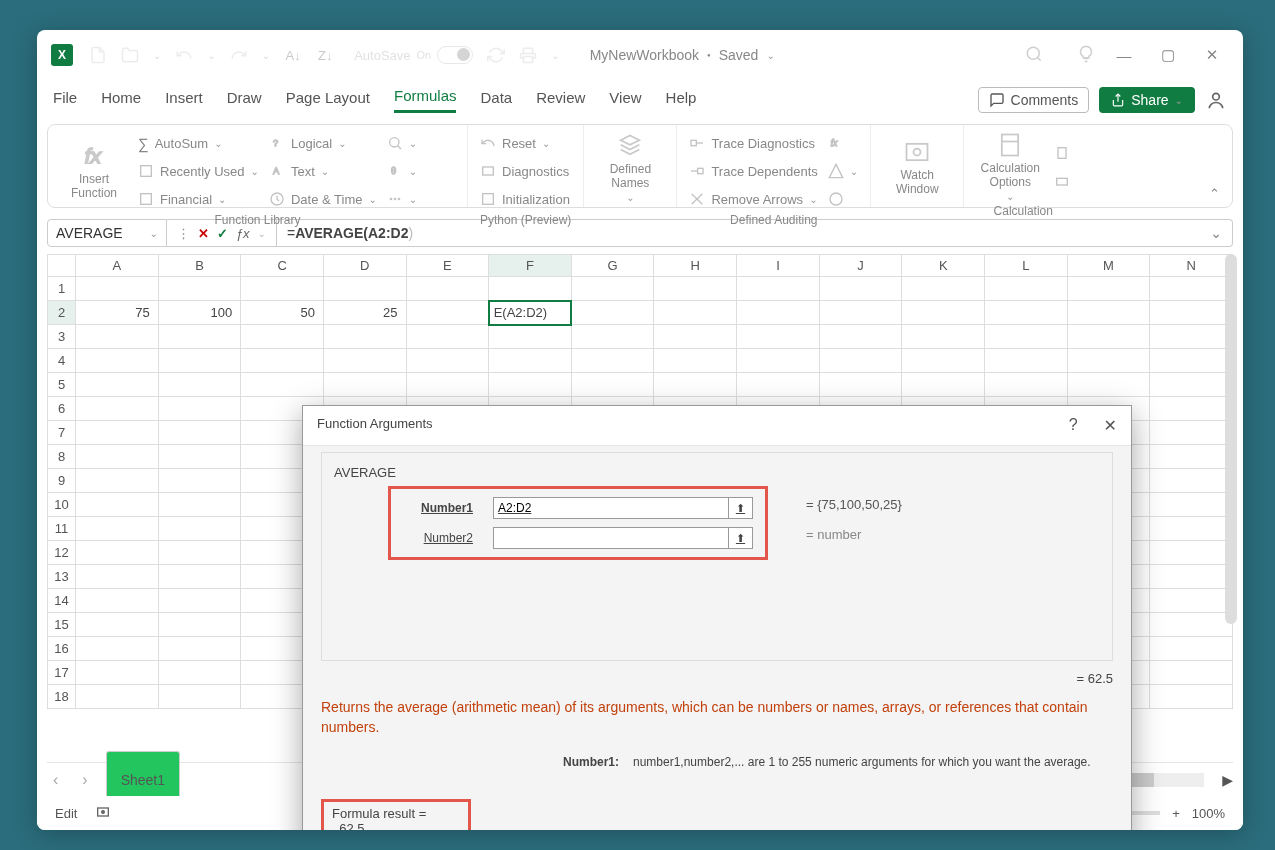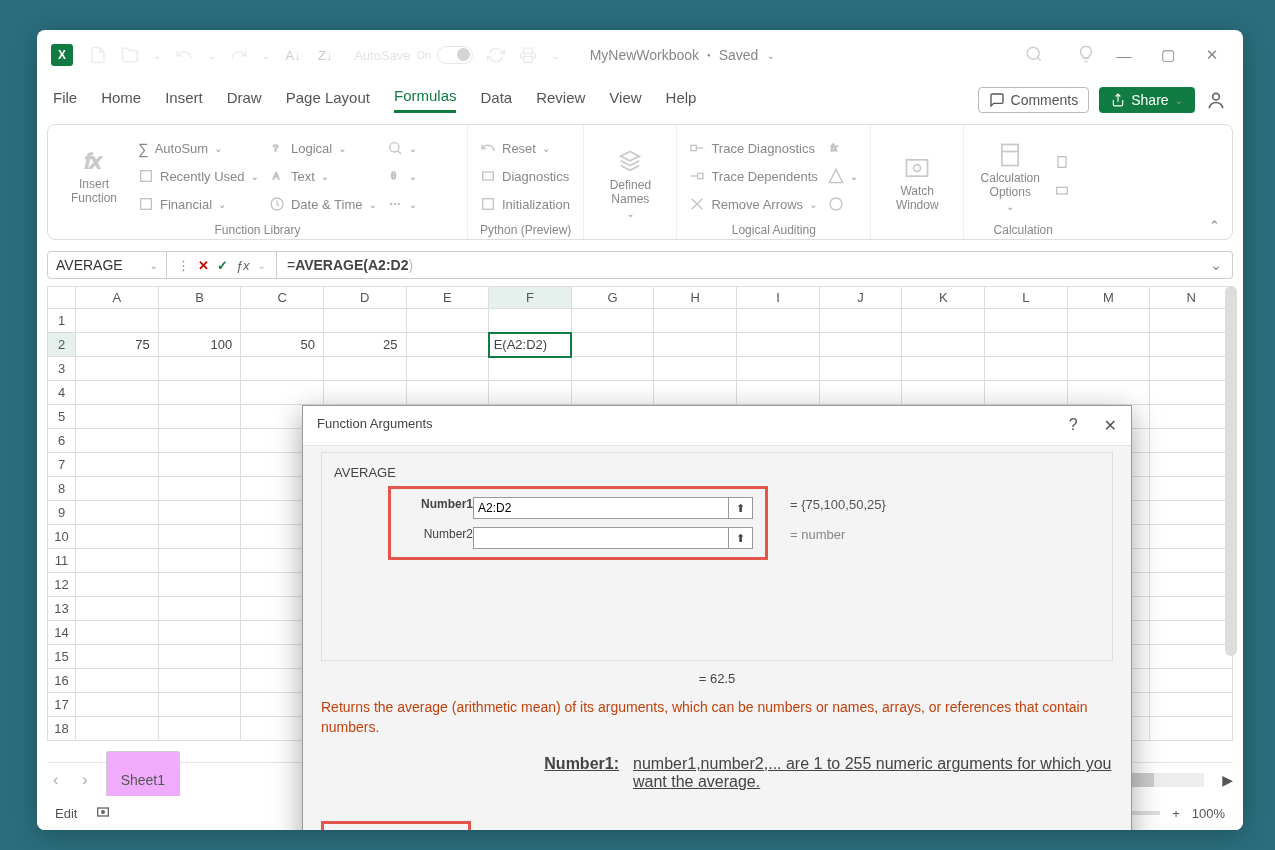--- a/index.html
+++ b/index.html
@@ -62,21 +62,21 @@
   .tabs .tab.active { color:#107c41; border-bottom:3px solid #107c41; font-weight:500;}
   .tabs-right { margin-left:auto; display:flex; gap:10px; align-items:center;}
   .comments-btn { border:1px solid #bbb; border-radius:4px; padding:4px 10px; display:flex; align-items:center; gap:6px; font-size:14px;}
   .share-btn { background:#107c41; color:#fff; border-radius:4px; padding:5px 12px; display:flex; align-items:center; gap:6px; font-size:14px;}
   .person-ic { width:22px; display:flex;align-items:center;justify-content:center;}
   
   .ribbon {
     margin: 4px 10px 0 10px;
     border:1px solid #ddd; border-radius:8px;
     background:#fff;
-    height:116px;
+    height:84px;
     display:flex;
     position:relative;
     color:#888;
   }
   .rgroup { border-right:1px solid #eee; padding:6px 12px 2px 12px; display:flex; flex-direction:column; }
   .rgroup-body { flex:1; display:flex; gap:10px; }
   .rgroup-title { text-align:center; font-size:12px; color:#888; padding-top:2px;}
   .big-btn { display:flex; flex-direction:column; align-items:center; justify-content:center; width:68px; gap:2px; font-size:12px;text-align:center;}
   .big-btn svg { width:28px; height:28px; opacity:0.45;}
   .col-buttons { display:flex; flex-direction:column; gap:4px; justify-content:center;}
@@ -110,21 +110,21 @@
     position:absolute; right:-4px; top:0; width:12px; height:370px;
     background:#ddd; border-radius:6px;
   }
   
   .sheetbar {
     position:absolute; bottom:34px; left:10px; right:10px; height:34px;
     display:flex; align-items:center; gap:12px; font-size:14px; color:#555;
     border-top:1px solid #e5e5e5;
   }
   .sheetbar .nav { color:#aaa; font-size:16px; padding:0 6px;}
-  .sheet-tab { padding:20px 14px; border:1px solid #ccc; border-bottom:none; border-radius:3px 3px 0 0; background:#f0abfc;}
+  .sheet-tab { padding:20px 14px; border:1px solid #ccc; border-bottom:none; border-radius:3px 3px 0 0; background:#22c55e;}
   .sheetbar-right { position:absolute; right:0; display:flex; gap:18px; align-items:center;}
   .hscroll-track { width:120px; height:14px; background:#eee; position:relative;}
   .hscroll-thumb { position:absolute; left:0; top:0; width:70px; height:14px; background:#ccc;}
   
   .statusbar {
     position:absolute; bottom:0; left:0; right:0; height:34px;
     display:flex; align-items:center; padding:0 18px; font-size:13px; color:#555;
     background:#fff;
   }
   .statusbar .sp { flex:1;}
@@ -139,33 +139,33 @@
     background:#f4f4f4;
     border:1px solid #999;
     box-shadow: 0 8px 28px rgba(0,0,0,0.35);
     font-size:13px;
   }
   .dlg-title { display:flex; justify-content:space-between; padding:10px 14px; background:#fff; border-bottom:1px solid #e5e5e5;}
   .dlg-title-right { display:flex; gap:26px; font-size:16px; color:#555;}
   .dlg-body { padding:10px 18px 14px 18px; position:relative;}
   .func-name { font-size:13px; color:#444; margin-bottom:6px; margin-left:6px;}
   .arg-box { border:3px solid #e2564b; padding:8px 12px; display:flex; flex-direction:column; gap:8px; margin-left:60px; width:380px;}
-  .arg-row { display:flex; gap:0;}
+  .arg-row { display:flex; align-items:center; gap:20px;text-decoration:underline;}
   .arg-row label { width:70px; text-align:right; font-size:12px;}
   .arg-row label.bold { font-weight:600;}
   .arg-input { flex:1; display:flex;}
   .arg-input input { flex:1; height:22px; border:1px solid #999; padding:0 4px; font-size:12px;}
   .arg-btn { width:24px; height:22px; border:1px solid #999; border-left:none; background:#fff; display:flex;align-items:center;justify-content:center; font-size:11px;}
-  .arg-eq { position:absolute; left:468px; font-size:13px; color:#555;}
+  .arg-eq { position:absolute; left:484px; font-size:13px; color:#555;}
   .arg-eq1 { top:44px;}
   .arg-eq2 { top:74px; color:#888;}
   .inner-frame { border:1px solid #ddd; background:#f4f4f4; margin-top:-4px; padding:12px 6px 100px 6px;}
-  .calc-line { text-align:center; margin-top:10px; font-size:13px; color:#444;}
+  .calc-line { text-align:right; margin-top:10px; font-size:13px; color:#444;}
   .desc { margin-top:12px; font-size:14px; color:#c2410c; line-height:1.4;}
-  .desc2 { margin-top:18px; display:flex; gap:14px; font-size:16px;text-decoration:underline;}
+  .desc2 { margin-top:18px; display:flex; gap:14px; font-size:12px;}
   .desc2 .lab { font-weight:600; width:298px; text-align:right;}
   .result-box { border:3px solid #e2564b; padding:4px 8px; width:150px; font-size:13px; margin-top:30px;}
   .formula-text { display:flex; gap:0; }
   .light { color:#bbb;}
 </style>
 </head>
 <body>
 
 <div class="window">
 
@@ -439,21 +439,21 @@
               </svg>
               <span class="chev">⌄</span>
             </div>
           <div class="small-btn">
               <svg viewBox="0 0 24 24" fill="none" stroke="currentColor" stroke-width="2">
                 <circle cx="12" cy="12" r="9"></circle>
               </svg>
             </div>
         </div>
       </div>
-      <div class="rgroup-title">Logical Auditing</div>
+      <div class="rgroup-title">Defined Auditing</div>
     </div>
 
     <div class="rgroup">
       <div class="rgroup-body">
         <div class="big-btn">
           <svg viewBox="0 0 24 24" fill="none" stroke="currentColor" stroke-width="1.5">
               <rect x="3" y="5" width="18" height="14"></rect>
               <circle cx="12" cy="12" r="3"></circle>
             </svg>
           <span>Watch Window</span>

